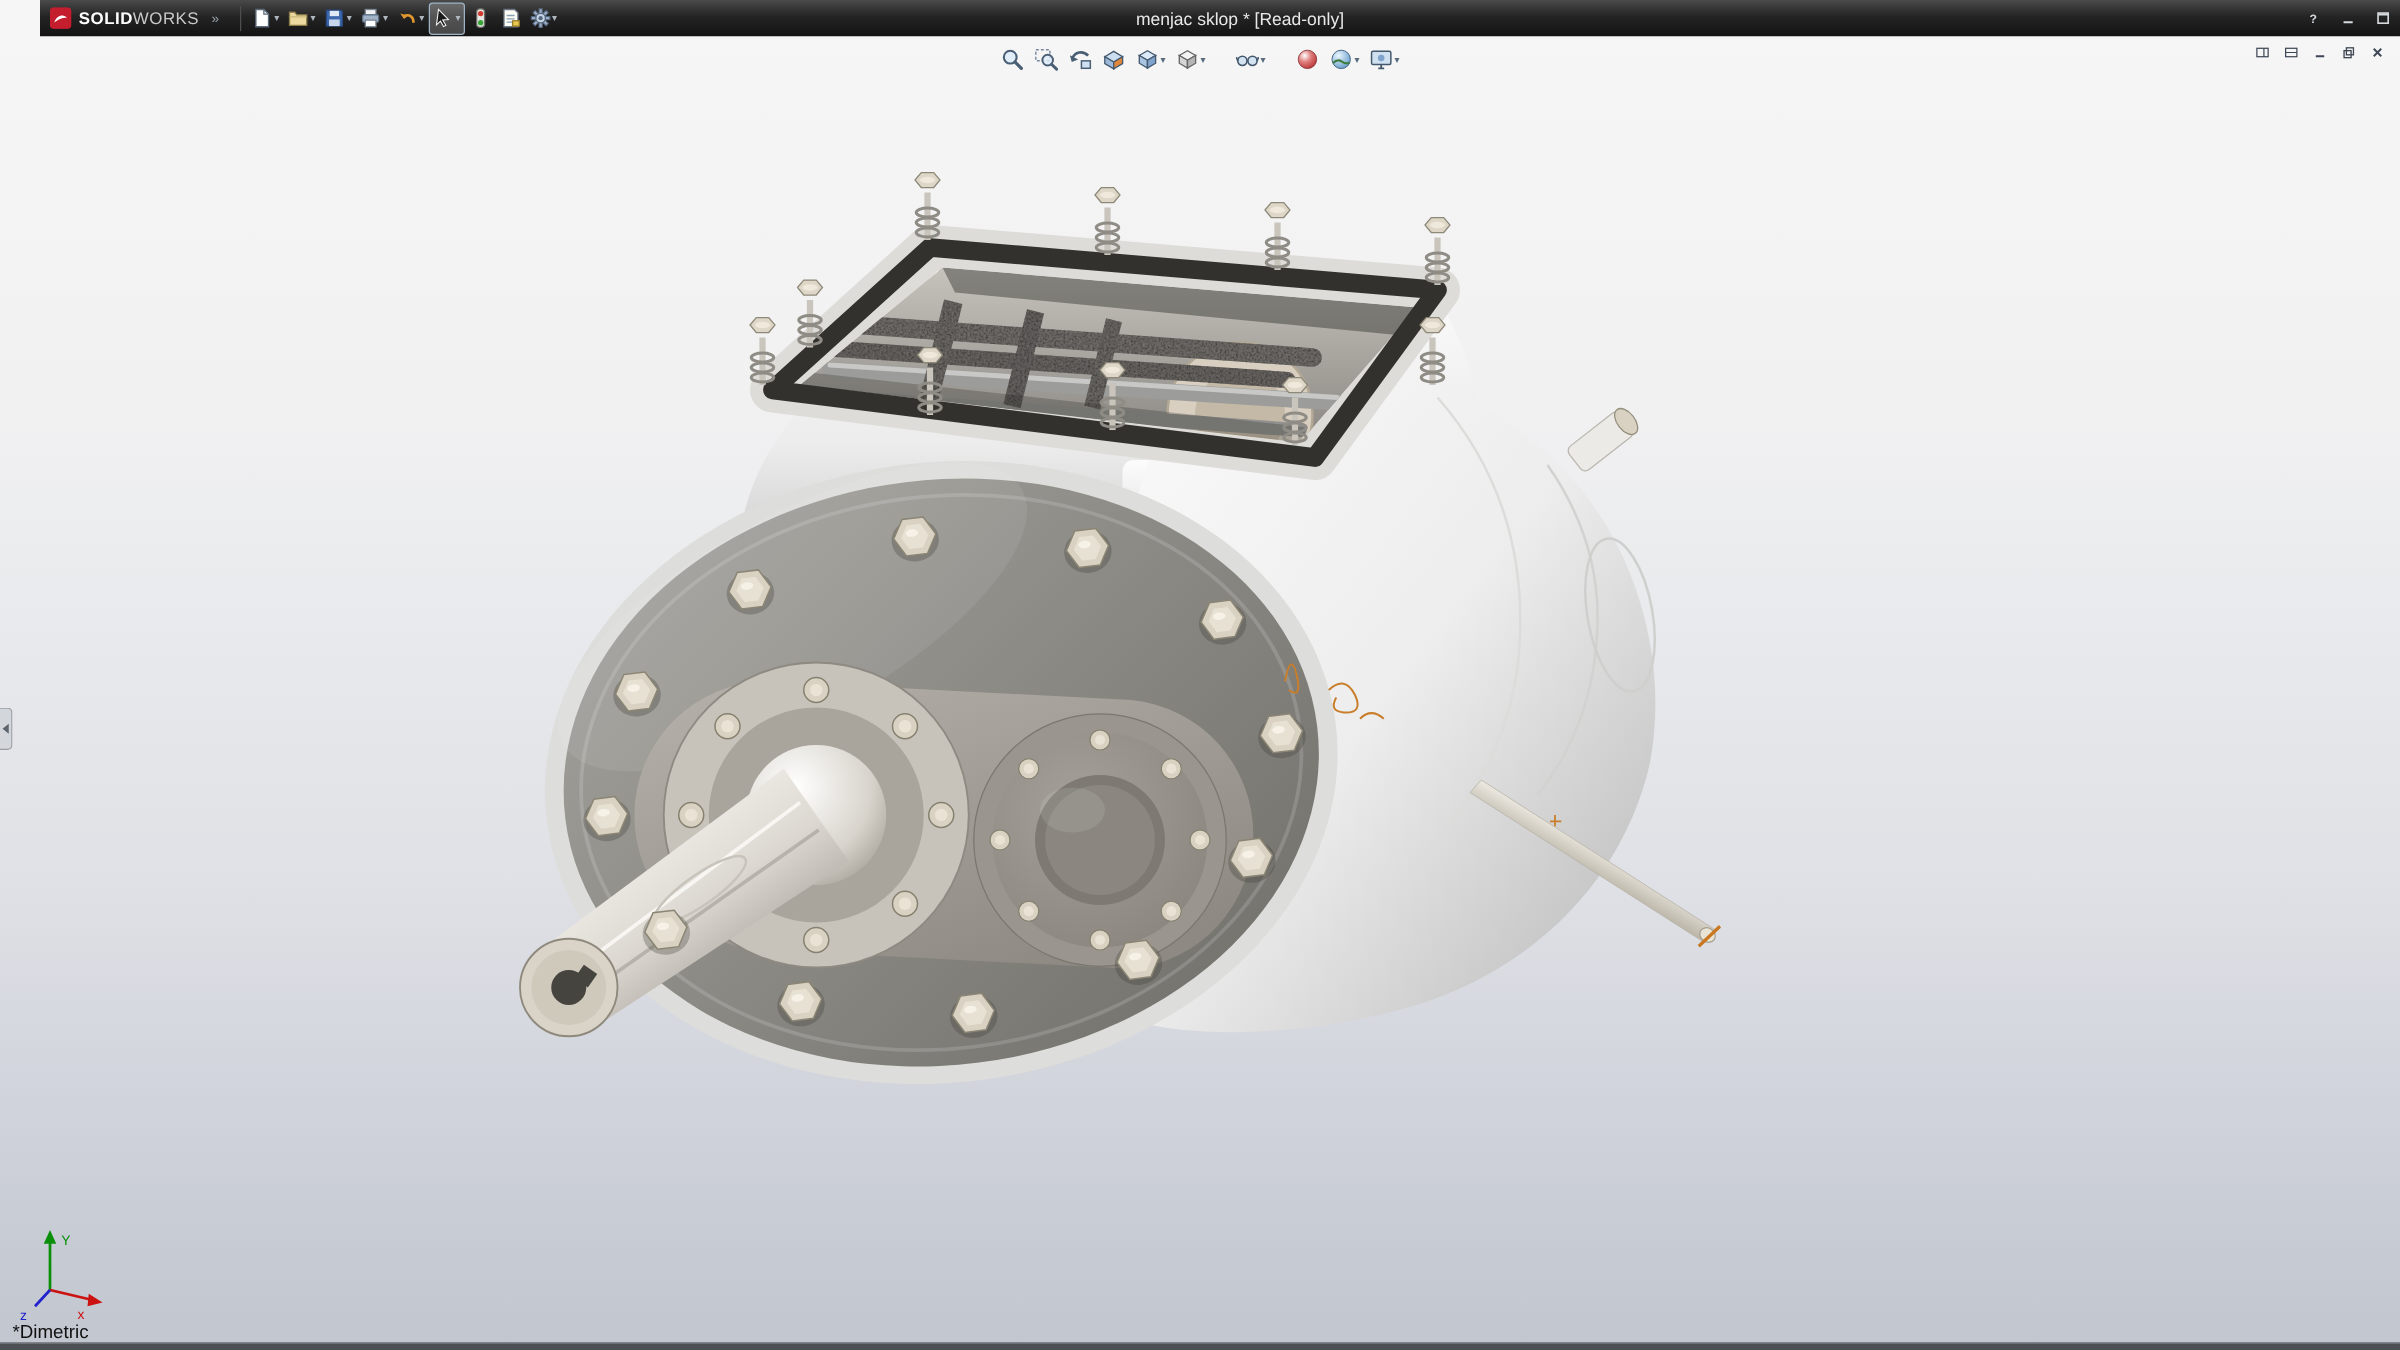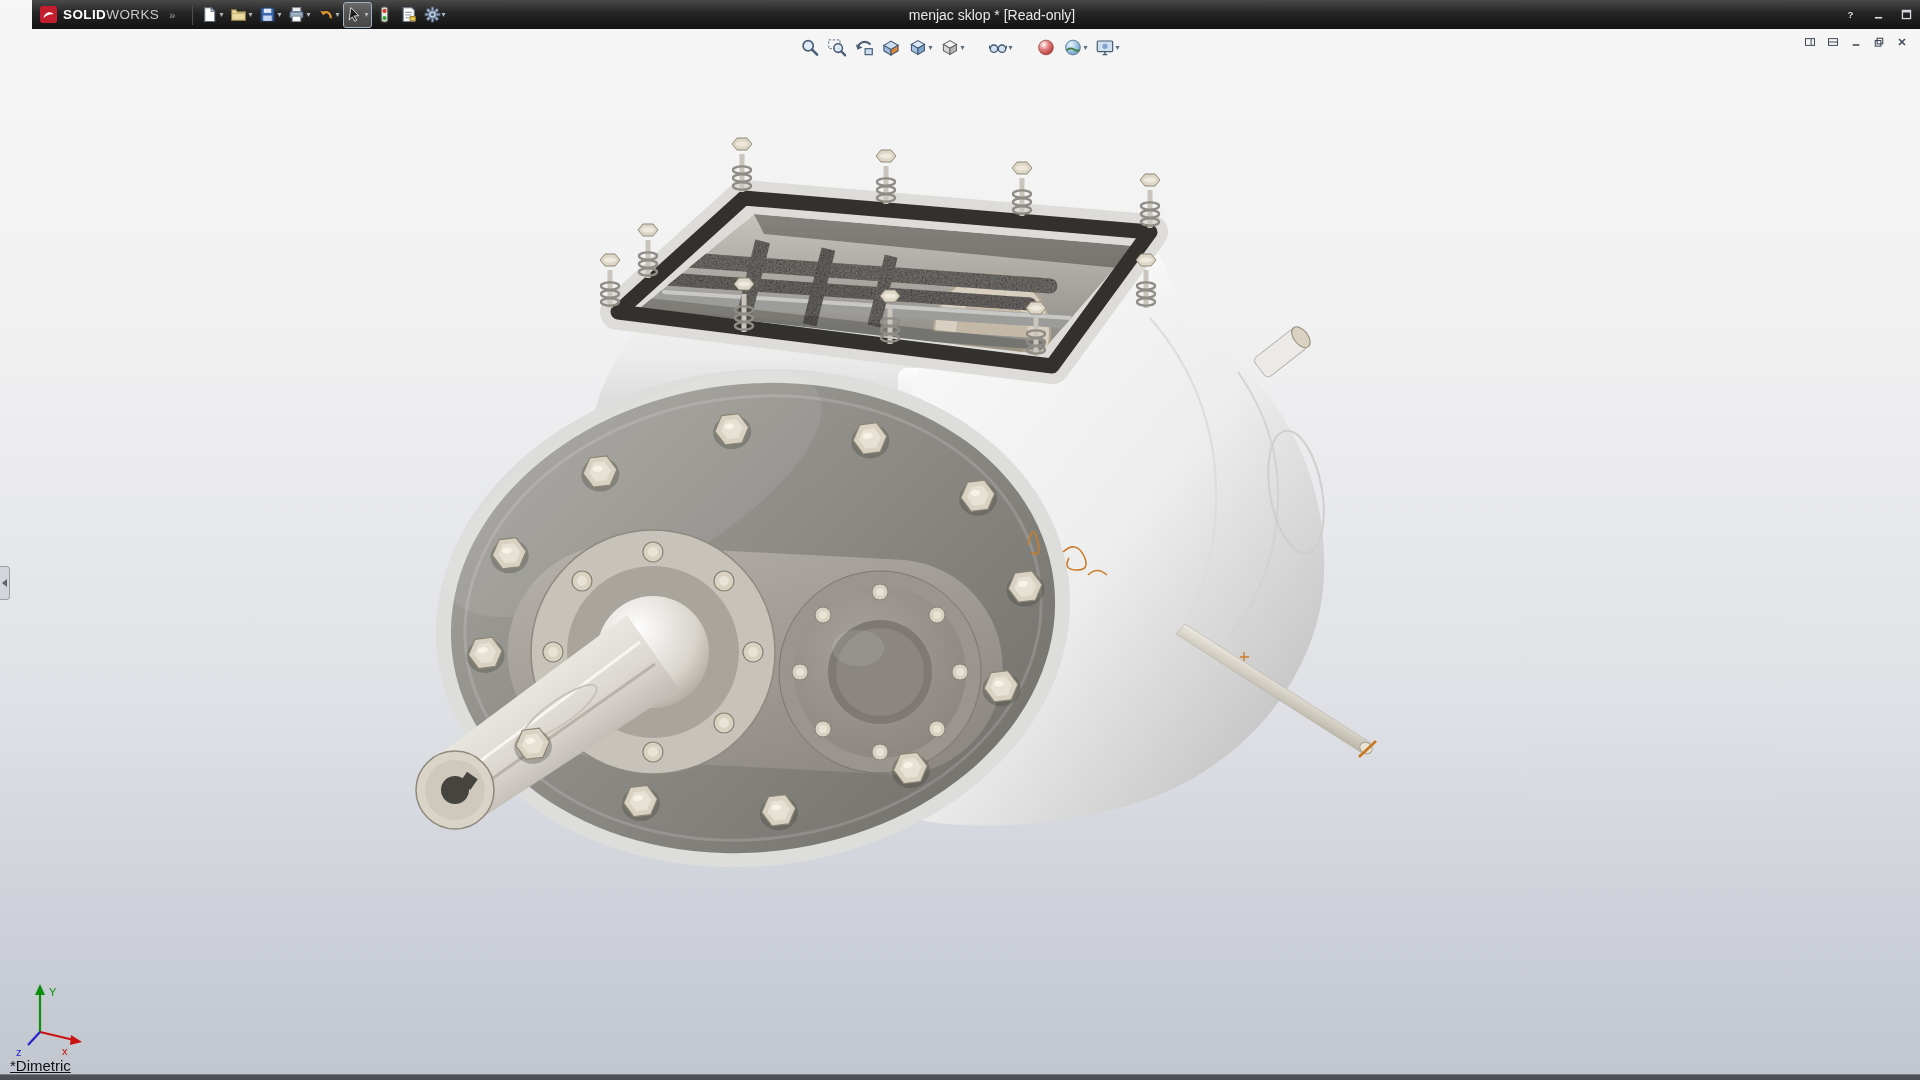--- a/index.html
+++ b/index.html
@@ -45,21 +45,21 @@
   #doc-controls .wc-tool{width:20px;height:17px;display:inline-flex;align-items:center;
     justify-content:center;color:#3c4654;cursor:default;}
   #doc-controls .wc-tool .ticon{width:12px;height:12px;}
   
   .viewport-svg{position:absolute;left:0;top:29px;width:1920px;height:1051px;z-index:10;}
   .flyout-tab{position:absolute;left:0;top:566px;width:9px;height:32px;
     background:#d3d6db;border:1px solid #9a9da3;border-left:none;border-radius:0 4px 4px 0;
     display:flex;align-items:center;justify-content:center;z-index:30;cursor:pointer;}
   .flyout-arrow{width:0;height:0;border-top:4px solid transparent;border-bottom:4px solid transparent;
     border-right:5px solid #5e646c;}
-  .view-label{position:absolute;left:10px;top:1057px;font-size:15px;color:#101010;z-index:30;text-decoration:underline;}
+  .view-label{position:absolute;left:10px;top:1057px;font-size:15px;color:#101010;z-index:30;}
   .bottom-strip{position:absolute;left:0;bottom:0;width:100%;height:5px;background:#4c4f54;
     border-top:1px solid #7a7d82;z-index:35;}
 </style>
 </head>
 <body>
 
 <svg width="0" height="0" style="position:absolute" aria-hidden="true">
   <defs>
     <radialGradient id="ballGrad" cx="0.35" cy="0.3" r="0.85">
       <stop offset="0" stop-color="#ffffff"></stop>

